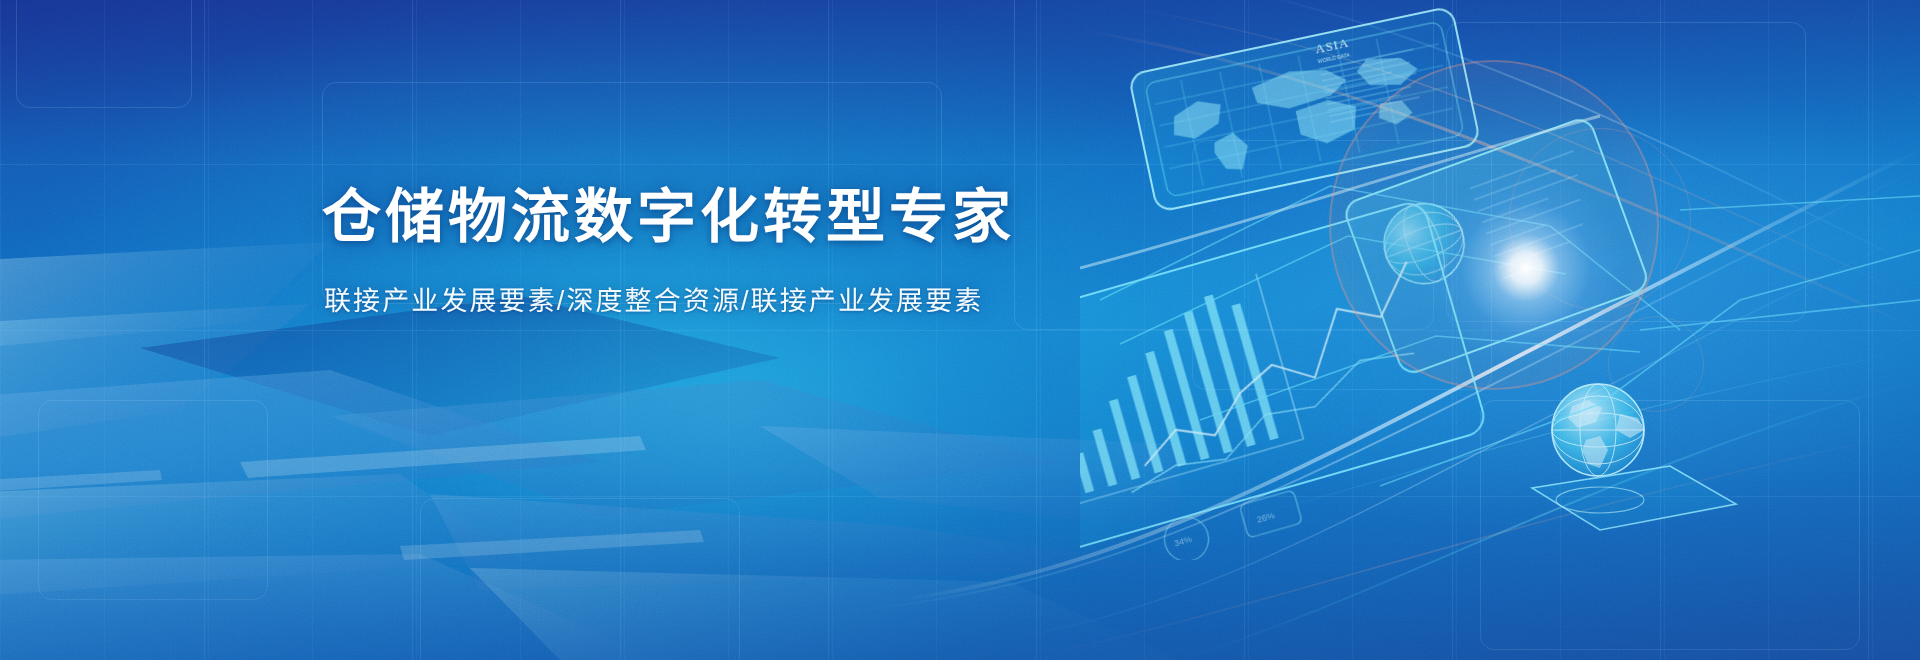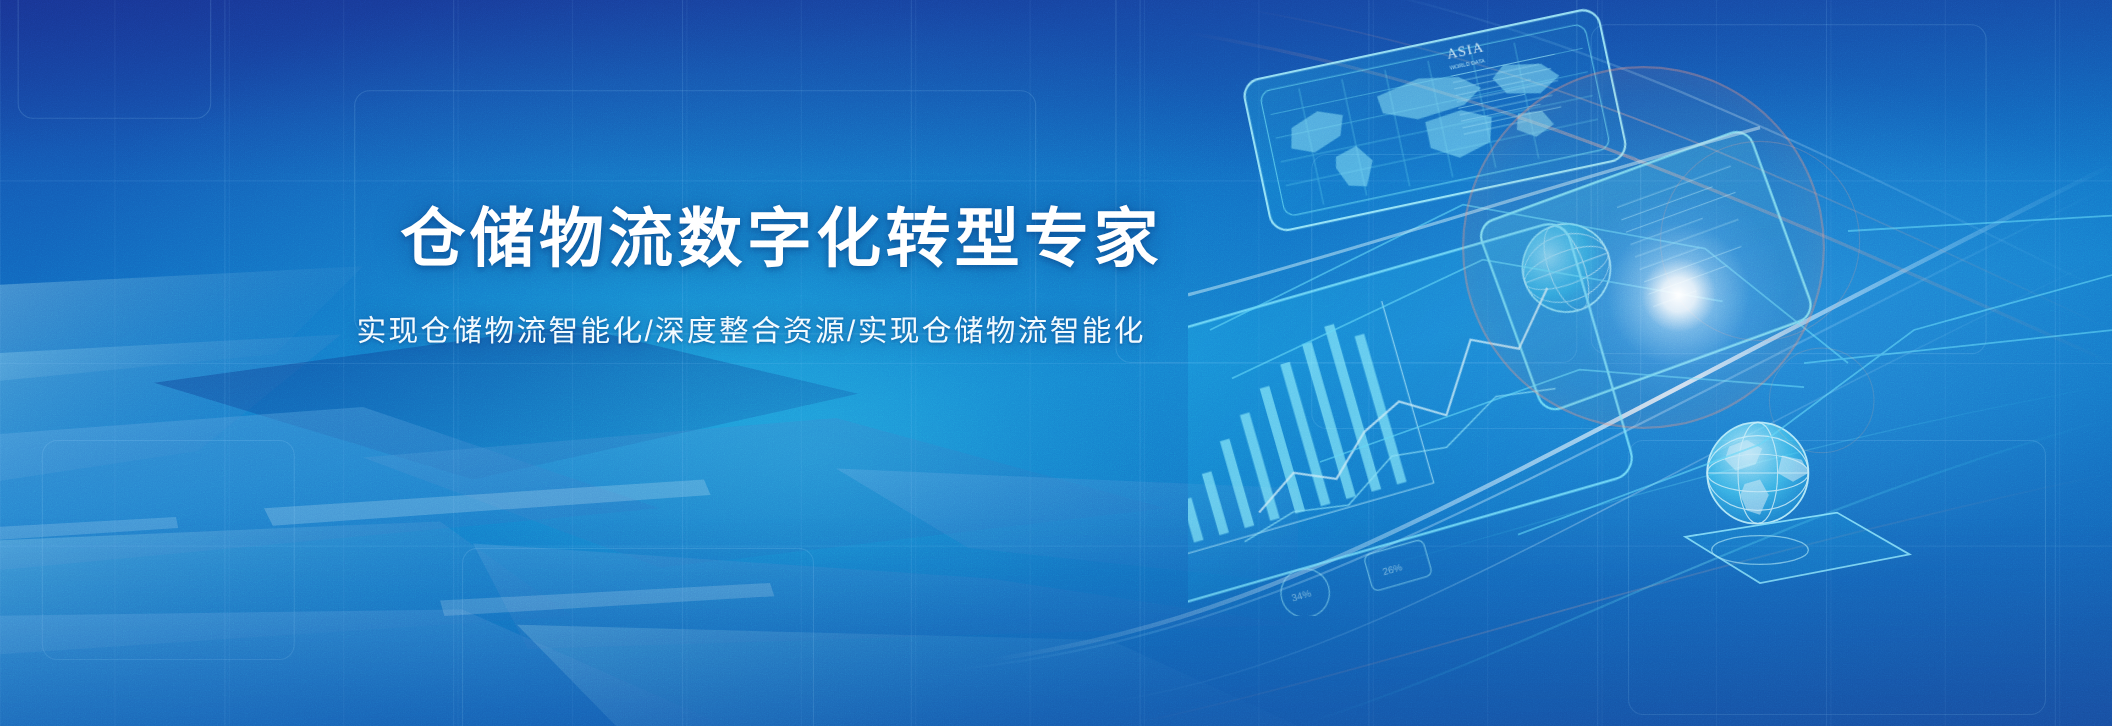--- a/index.html
+++ b/index.html
@@ -77,21 +77,20 @@
   }
   .headline{
     margin:0;
     font-size:59px;
     line-height:1.06;
     font-weight:bold;
     letter-spacing:4px;
     color:#ffffff;
     white-space:nowrap;
     text-shadow:0 0 26px rgba(10,60,130,.55), 0 2px 6px rgba(5,40,100,.45);
-    padding-left:42px;
   }
   .subline{
     margin:30px 0 0 2px;
     font-size:27px;
     letter-spacing:2.1px;
     font-weight:400;
     color:#f2fbff;
     white-space:nowrap;
     text-shadow:0 0 16px rgba(10,60,130,.5), 0 1px 3px rgba(5,40,100,.4);
   }
@@ -369,21 +368,21 @@
     </svg>
   </div>
 
   <div class="flare-ring ring1"></div>
   <div class="flare-ring ring2"></div>
   <div class="flare-ring ring3"></div>
   <div class="flare-core"></div>
 
   <div class="copy">
     <h1 class="headline">仓储物流数字化转型专家</h1>
-    <p class="subline">实现仓储物流智能化/深度整合资源/实现仓储物流智能化</p>
+    <p class="subline">联接产业发展要素/深度整合资源/联接产业发展要素</p>
   </div>
 
   <div class="bottomshade"></div>
 
   <div class="grain">
     <svg width="100%" height="100%">
       <filter id="n">
           <feTurbulence type="fractalNoise" baseFrequency="0.9" numOctaves="3" stitchTiles="stitch"></feTurbulence>
         <feColorMatrix type="saturate" values="0"></feColorMatrix>
         </filter>

